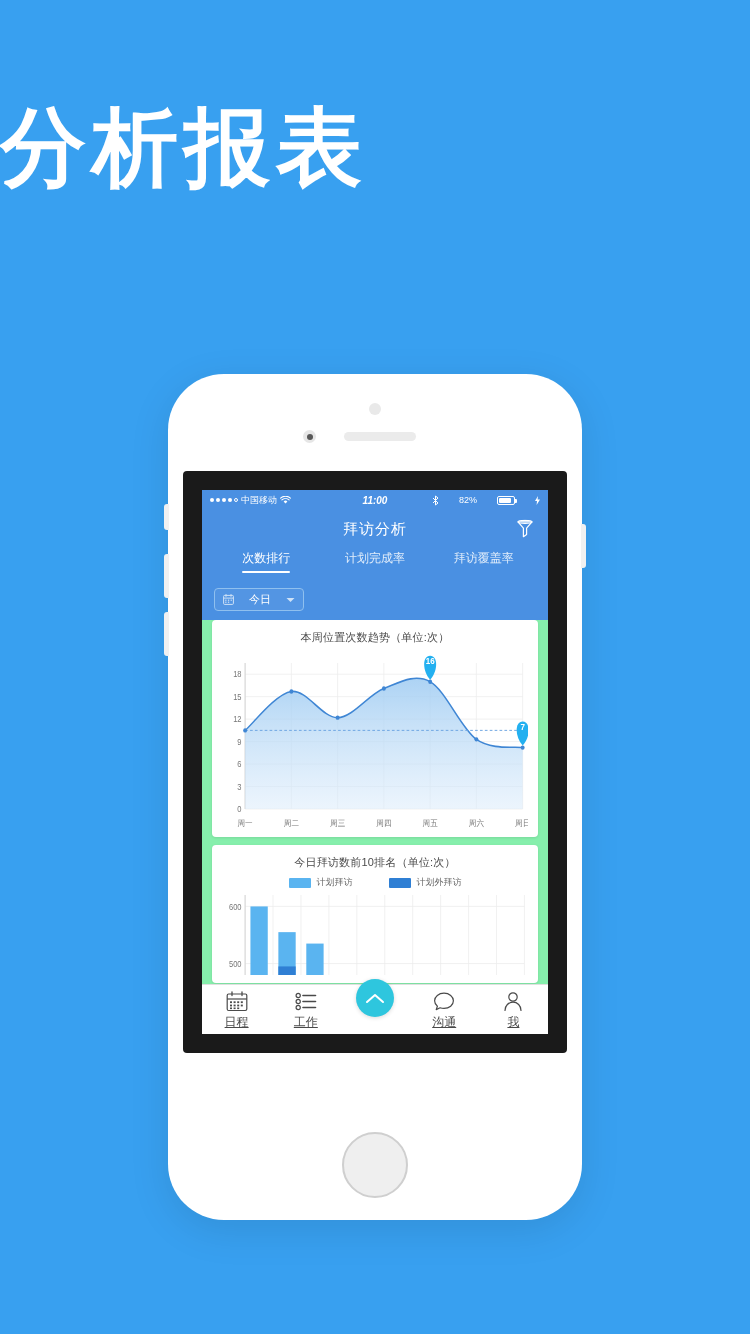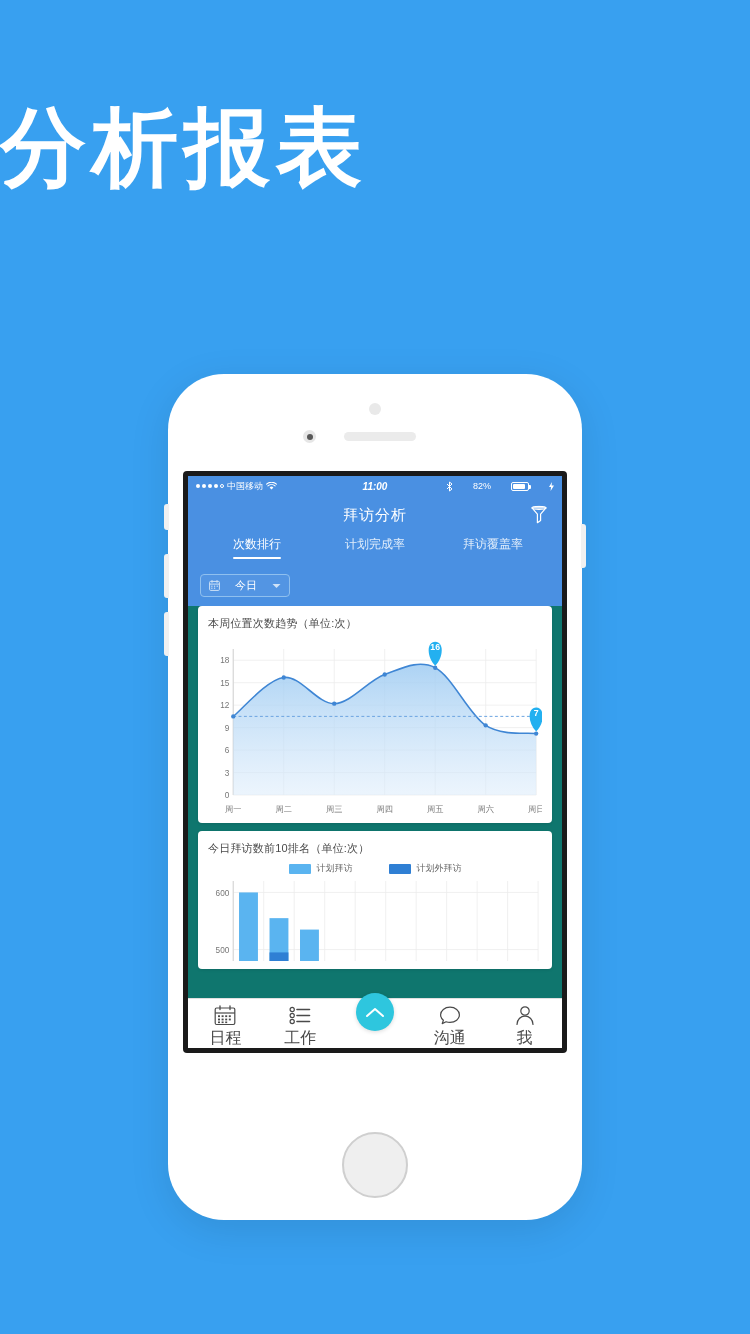--- a/index.html
+++ b/index.html
@@ -52,21 +52,21 @@
     width:66px; height:66px; border-radius:50%;
     background:#efefef; border:2px solid #cfcfcf;
   }
 
   
   .bezel {
     position:absolute; left:15px; top:97px;
     width:384px; height:582px;
     background:#1a1a1a;
     border-radius:4px;
-    padding:5px;
+    padding:19px;
   }
   .screen {
     width:100%; height:100%;
     background:#f2f2f2;
     overflow:hidden;
     position:relative;
     display:flex; flex-direction:column;
   }
 
   
@@ -113,22 +113,23 @@
     padding:3px 8px; color:#fff; font-size:11px;
     background:rgba(255,255,255,0.05);
     min-width:90px;
   }
   .datebtn .cal { flex:0 0 auto; }
   .datebtn .caret { margin-left:auto; }
 
   
   .content {
     flex:1 1 auto; overflow:hidden; position:relative;
-    background:#0f766e;
+    background:#86efac;
     padding:0 10px;
+    text-align:center;
   }
   .content-inner { background:transparent; }
 
   .card {
     background:#fff; border-radius:4px;
     box-shadow:0 1px 3px rgba(0,0,0,0.10);
     margin-bottom:8px;
     padding:10px 10px 6px;
   }
   .card-title { font-size:11px; color:#4a4a4a; margin-bottom:4px; letter-spacing:0.2px; }
@@ -137,21 +138,21 @@
   .legend-item { display:flex; align-items:center; gap:6px; font-size:9px; color:#666; }
   .swatch { width:22px; height:10px; border-radius:1px; display:block; }
 
   
   .tabbar {
     flex:0 0 auto; height:50px; background:#fff;
     border-top:1px solid #e0e0e0;
     display:flex; align-items:flex-start; position:relative; z-index:5;
   }
   .tb-item { flex:1; text-align:center; padding-top:6px; }
-  .tb-label { font-size:16px; color:#4a4a4a; margin-top:2px; }
+  .tb-label { font-size:12px; color:#4a4a4a; margin-top:2px;text-decoration:underline; }
   .tb-center { flex:1; position:relative; }
   .fab {
     position:absolute; left:50%; top:-6px; transform:translateX(-50%);
     width:38px; height:38px; border-radius:50%;
     background:#2ec6de;
     display:flex; align-items:center; justify-content:center;
     box-shadow:0 1px 4px rgba(0,0,0,0.15);
   }
   svg { display:block; }
 </style>

